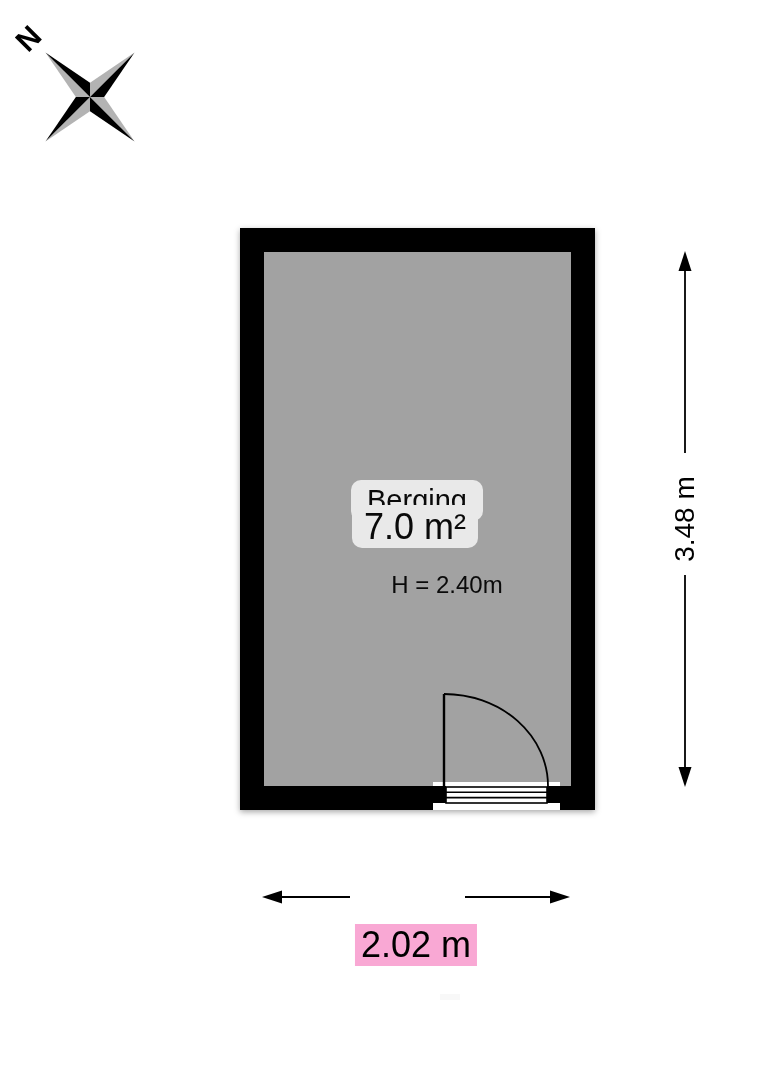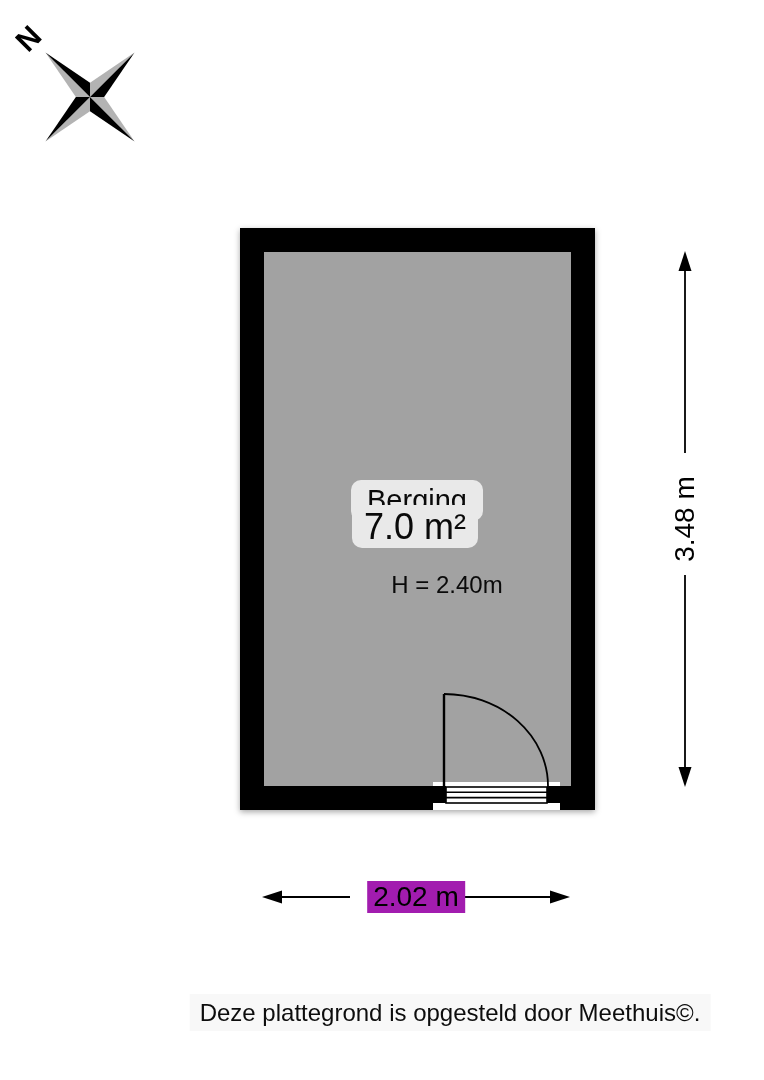--- a/index.html
+++ b/index.html
@@ -33,22 +33,22 @@
     left:419px;top:571px;transform:translateX(-50%);
     font-size:24px;white-space:nowrap;color:#0a0a0a;margin-left:28px;
   }
 
   
   #dim-height-label{
     left:685px;top:519px;transform:translate(-50%,-50%) rotate(-90deg);
     font-size:28px;white-space:nowrap;
   }
   #dim-width-label{
-    left:416px;top:897px;transform:translate(-50%,-50%);
-    font-size:28px;white-space:nowrap;background:#a21caf;padding:0 6px;
+    left:416px;top:945px;transform:translate(-50%,-50%);
+    font-size:36px;white-space:nowrap;background:#f9a8d4;padding:0 6px;
   }
 
   
   #footer{
     left:450px;top:994px;transform:translateX(-50%);
     text-align:center;font-size:24px;line-height:31px;
     background:#f8f8f8;padding:3px 10px;white-space:nowrap;color:#0d0d0d;
   }
 </style>
 </head>
@@ -102,14 +102,13 @@
 </svg>
 
 <div id="room-name" class="abs pill">Berging</div>
 <div id="room-area" class="abs pill">7.0 m²</div>
 <div id="room-height" class="abs">H = 2.40m</div>
 
 <div id="dim-height-label" class="abs">3.48 m</div>
 <div id="dim-width-label" class="abs">2.02 m</div>
 
 <div id="footer" class="abs">
-  <div>Deze plattegrond is opgesteld door Meethuis©.</div>
 </div>
 
 </body></html>

